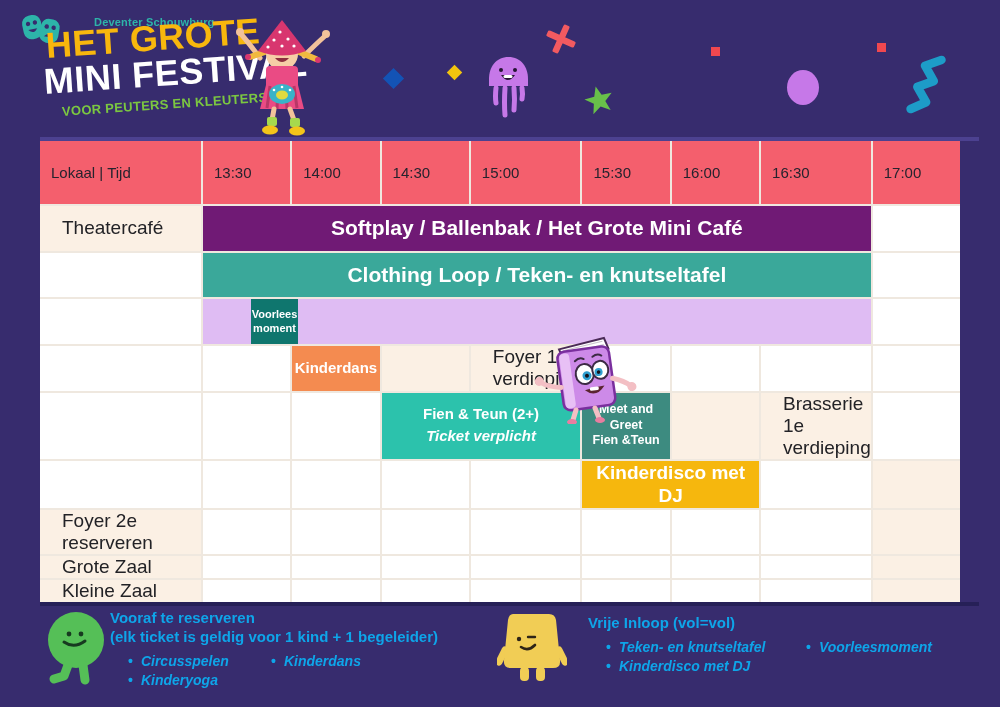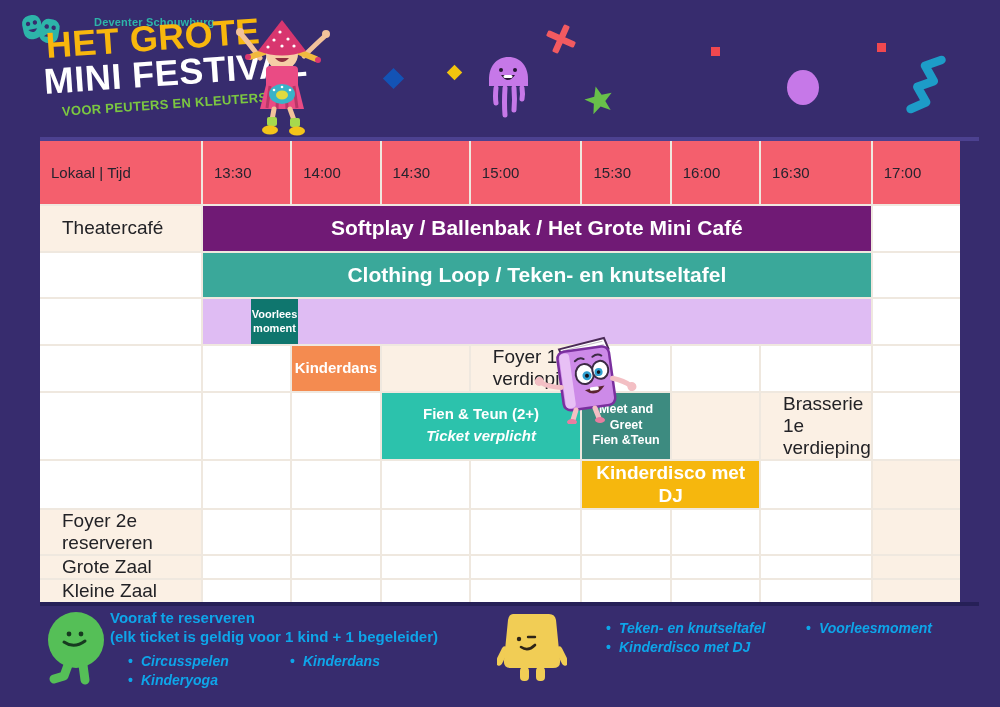--- a/index.html
+++ b/index.html
@@ -280,21 +280,21 @@
   <circle cx="34" cy="32" r="28" fill="#55bf57"></circle>
   <circle cx="27" cy="26" r="2.4" fill="#173a20"></circle>
     <circle cx="39" cy="26" r="2.4" fill="#173a20"></circle>
   <path d="M22,34 Q32,41 43,33" stroke="#173a20" stroke-width="3" stroke-linecap="round" fill="none"></path>
   <path d="M26,57 L22,68 L12,71" stroke="#55bf57" stroke-width="9" stroke-linecap="round" stroke-linejoin="round" fill="none"></path>
   <path d="M41,57 L43,72" stroke="#55bf57" stroke-width="9" stroke-linecap="round" fill="none"></path>
 </svg>
 <div class="abs legend-block reserve-text">
   <div class="lg-title">Vooraf te reserveren</div>
   <div class="lg-title">(elk ticket is geldig voor 1 kind + 1 begeleider)</div>
-  <div class="lg-cols" style="padding-left:18px;gap:19px;">
+  <div class="lg-cols" style="padding-left:18px;">
     <div class="col1">
       <div class="lg-item"><span class="bullet">•</span><span>Circusspelen</span></div>
       <div class="lg-item"><span class="bullet">•</span><span>Kinderyoga</span></div>
     </div>
     <div class="col2">
       <div class="lg-item"><span class="bullet">•</span><span>Kinderdans</span></div>
     </div>
   </div>
 </div>
 
@@ -302,20 +302,21 @@
   <path d="M8,40 L2,52" stroke="#f1cd55" stroke-width="7" stroke-linecap="round"></path>
   <path d="M62,40 L68,52" stroke="#f1cd55" stroke-width="7" stroke-linecap="round"></path>
   <path d="M16,4 H52 Q58,4 59,10 L63,50 Q64,58 56,58 H14 Q6,58 7,50 L11,10 Q12,4 16,4 Z" fill="#f1cd55"></path>
   <rect x="23" y="57" width="9" height="14" rx="4" fill="#f1cd55"></rect>
   <rect x="39" y="57" width="9" height="14" rx="4" fill="#f1cd55"></rect>
   <circle cx="22" cy="29" r="2.2" fill="#2e2417"></circle>
   <path d="M31,27 h7" stroke="#2e2417" stroke-width="2.4" stroke-linecap="round"></path>
   <path d="M24,37 Q31,42 38,35" stroke="#2e2417" stroke-width="2.6" stroke-linecap="round" fill="none"></path>
 </svg>
 <div class="abs legend-block walkin-text">
+  <div class="lg-title">Vrije Inloop (vol=vol)</div>
   <div class="lg-cols" style="padding-left:18px;">
     <div class="col1">
       <div class="lg-item"><span class="bullet">•</span><span>Teken- en knutseltafel</span></div>
       <div class="lg-item"><span class="bullet">•</span><span>Kinderdisco met DJ</span></div>
     </div>
     <div class="col2">
       <div class="lg-item"><span class="bullet">•</span><span>Voorleesmoment</span></div>
     </div>
   </div>
 </div>

